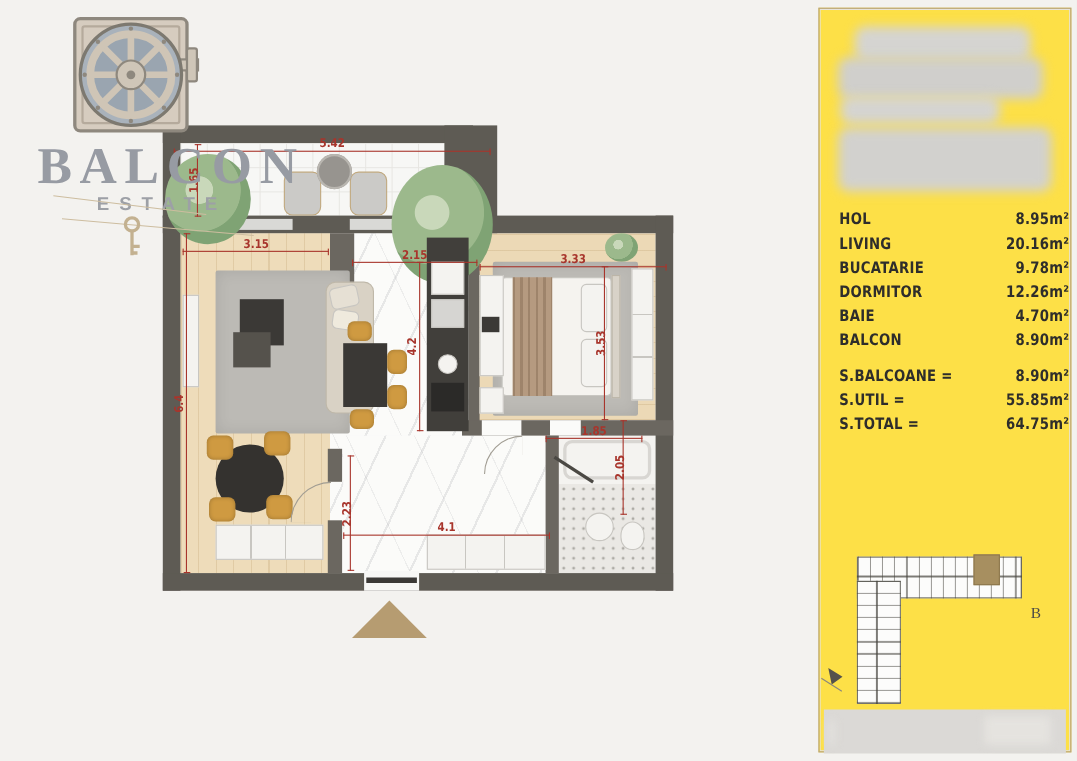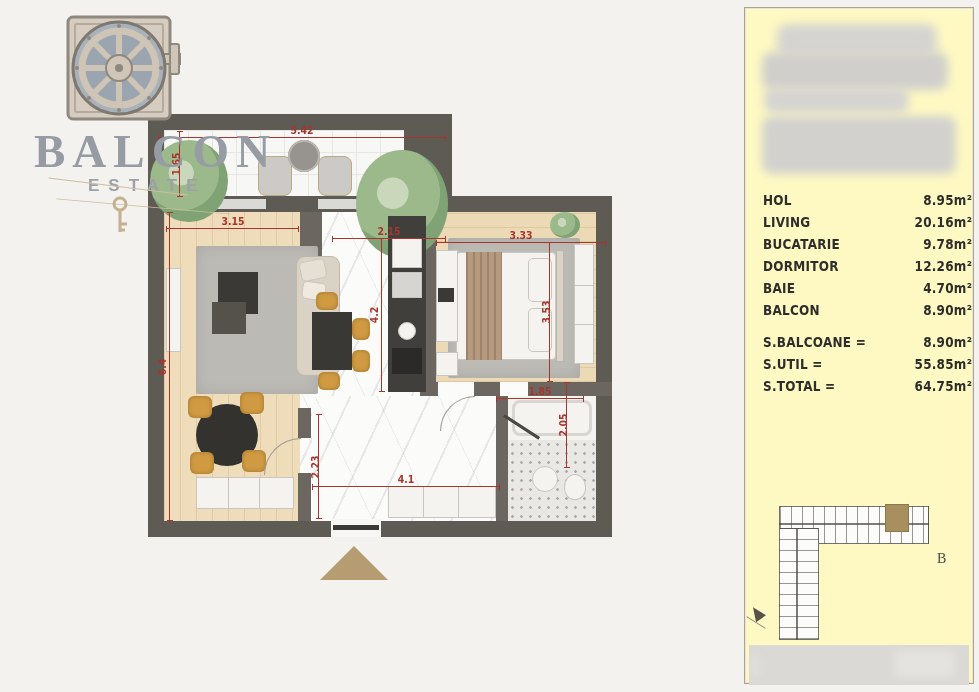--- a/index.html
+++ b/index.html
@@ -54,21 +54,21 @@
   .dlab{position:absolute;color:#a8352c;font-weight:bold;font-size:11px;white-space:nowrap;}
   .dim-h .dlab{left:50%;top:-14px;transform:translateX(-50%) scaleX(.85);}
   .dim-v .dlab{left:-15px;top:50%;transform:translate(-2px,-50%) rotate(-90deg) scaleX(.85);}
 
   .entry-triangle{position:absolute;width:0;height:0;
     border-left:34px solid transparent;border-right:34px solid transparent;
     border-bottom:34px solid #b69c71;}
 
   
   .panel{position:absolute;left:744px;top:7px;width:230px;height:677px;
-    background:#fef9c3;border:1px solid #b2a18c;box-sizing:border-box;
+    background:#fde047;border:1px solid #b2a18c;box-sizing:border-box;
     box-shadow:0 0 0 1px #e6e3de inset;}
   .blurblock{position:absolute;background:#d5d4d1;border-radius:10px;filter:blur(5px);}
   .room-list{position:absolute;left:18px;top:181px;width:252px;
     transform:scaleX(.83);transform-origin:left top;color:#2e2d2b;}
   .room-row{display:flex;justify-content:space-between;height:22px;line-height:22px;
     font-size:14.5px;font-weight:bold;letter-spacing:.3px;}
   .totals-list{position:absolute;left:18px;top:323px;width:252px;
     transform:scaleX(.83);transform-origin:left top;color:#2e2d2b;}
   .ghostbar{position:absolute;left:4px;top:637px;width:220px;height:40px;background:#dbd9d6;}
   .ghosttext{position:absolute;background:#e5e3df;filter:blur(4px);}
@@ -178,21 +178,21 @@
       </div>
     <div class="dim-v" style="left:179px;top:131px;height:66px;">
       <span class="dlab">1.65</span>
       </div>
     <div class="dim-h" style="left:166px;top:228px;width:133px;">
       <span class="dlab">3.15</span>
       </div>
     <div class="dim-v" style="left:169px;top:212px;height:309px;">
       <span class="dlab">6.4</span>
       </div>
-    <div class="dim-h" style="left:332px;top:238px;width:114px;">
+    <div class="dim-h" style="left:320px;top:238px;width:114px;">
       <span class="dlab">2.15</span>
       </div>
     <div class="dim-v" style="left:381px;top:238px;height:154px;">
       <span class="dlab">4.2</span>
       </div>
     <div class="dim-h" style="left:436px;top:242px;width:170px;">
       <span class="dlab">3.33</span>
       </div>
     <div class="dim-v" style="left:549px;top:242px;height:140px;">
       <span class="dlab">3.53</span>

